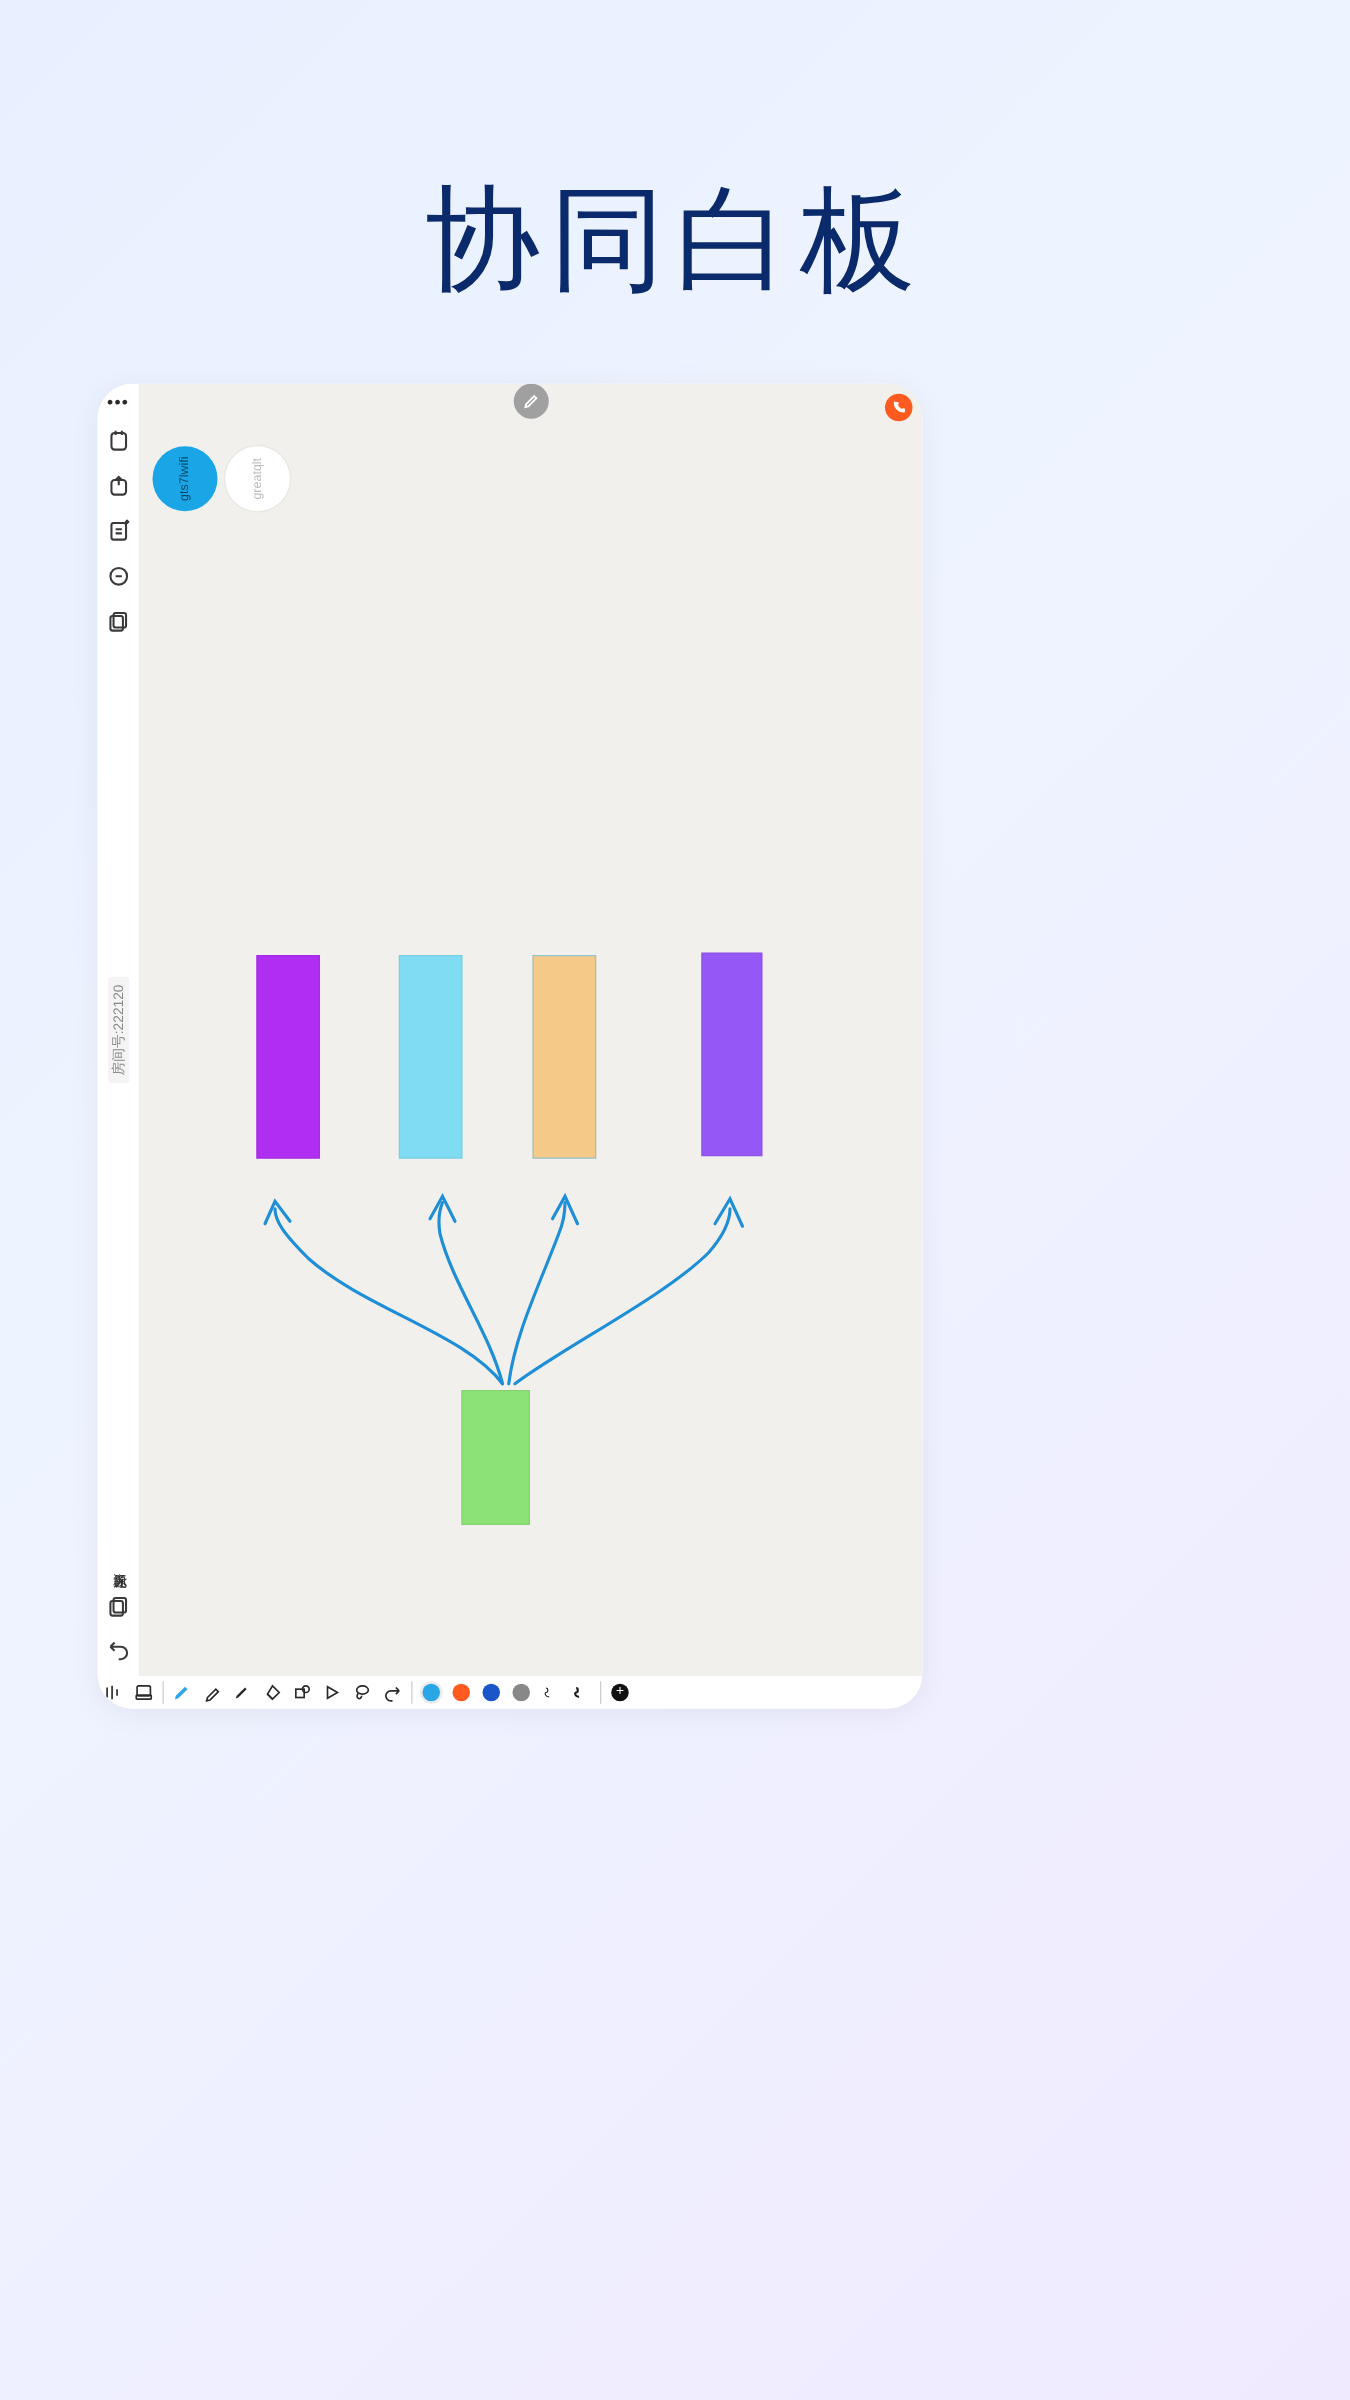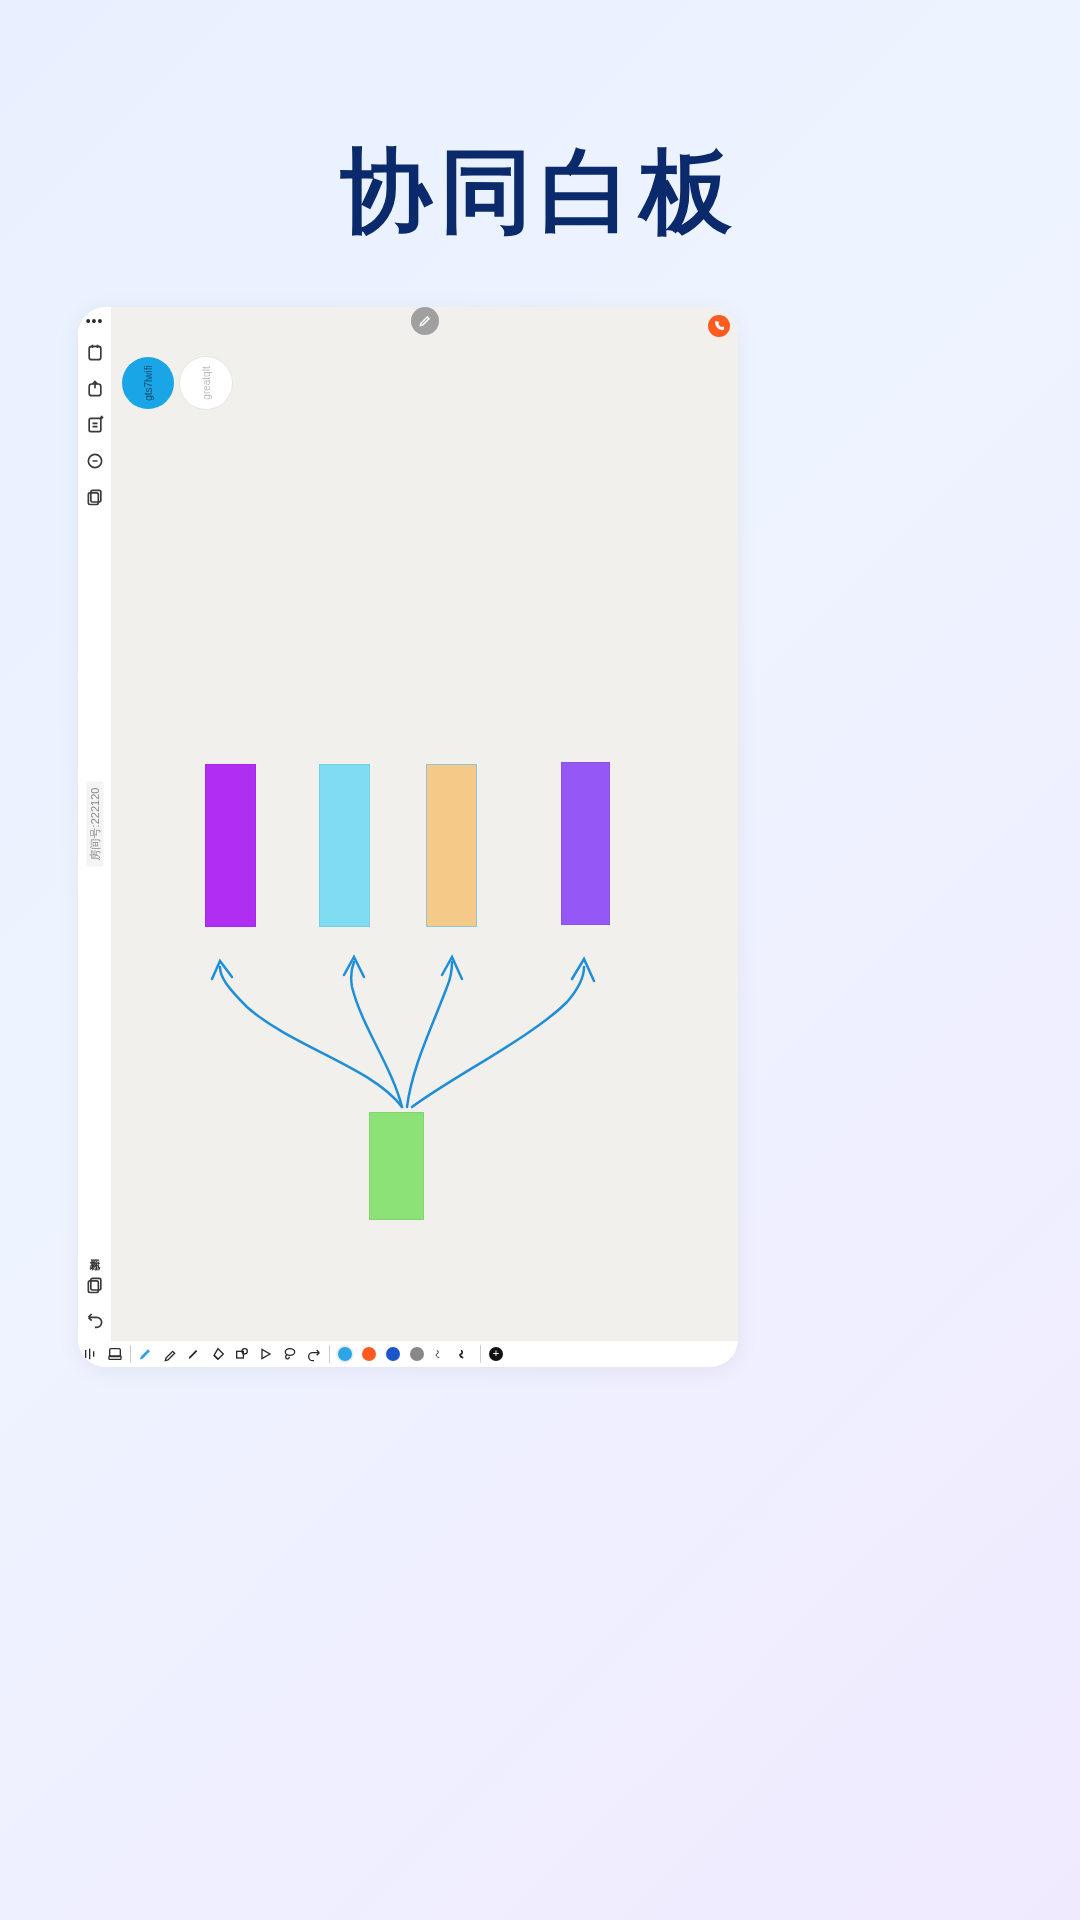--- a/index.html
+++ b/index.html
@@ -11,21 +11,21 @@
     overflow: hidden;
     position: relative;
   }
   .hero-title {
     position: absolute;
     top: 130px;
     left: 0;
     right: 0;
     text-align: center;
     font-size: 92px;
-    font-weight: 700;
+    font-weight: 400;
     color: #0a2a6b;
     letter-spacing: 8px;
   }
   .device {
     position: absolute;
     left: 78px;
     top: 307px;
     width: 660px;
     height: 1060px;
     background: #fff;

